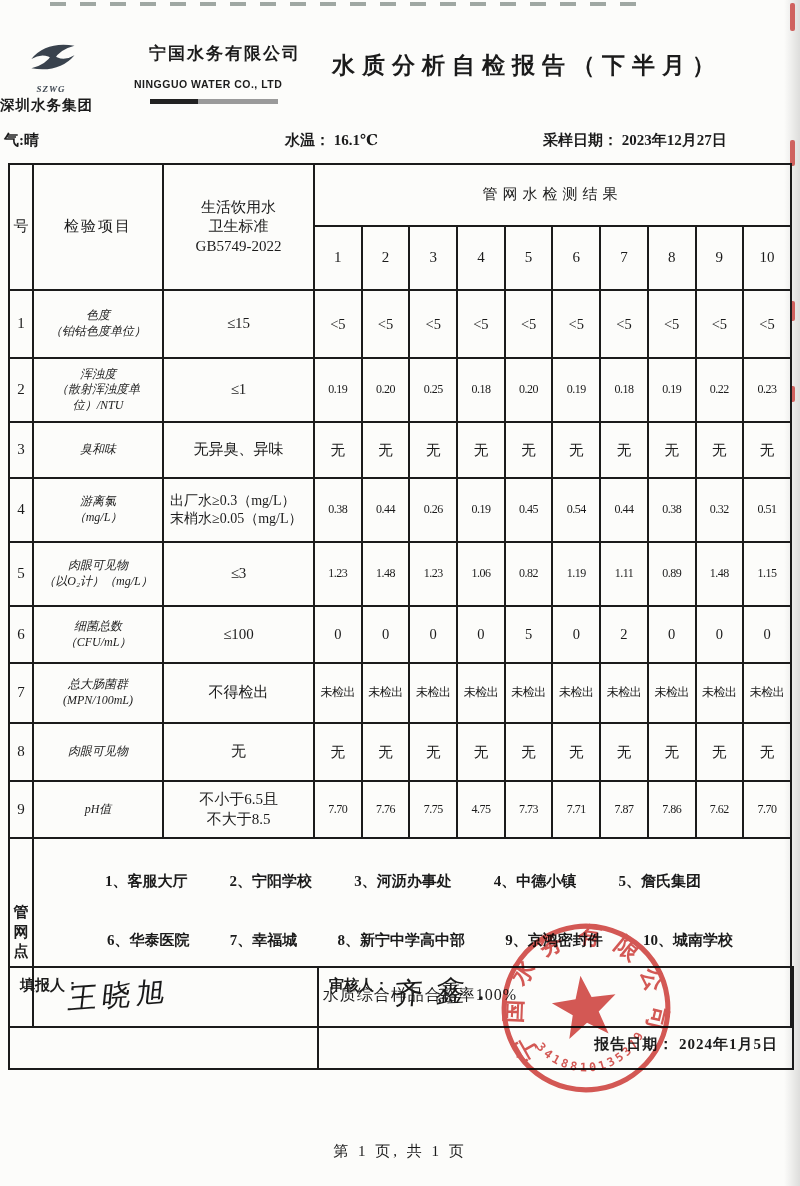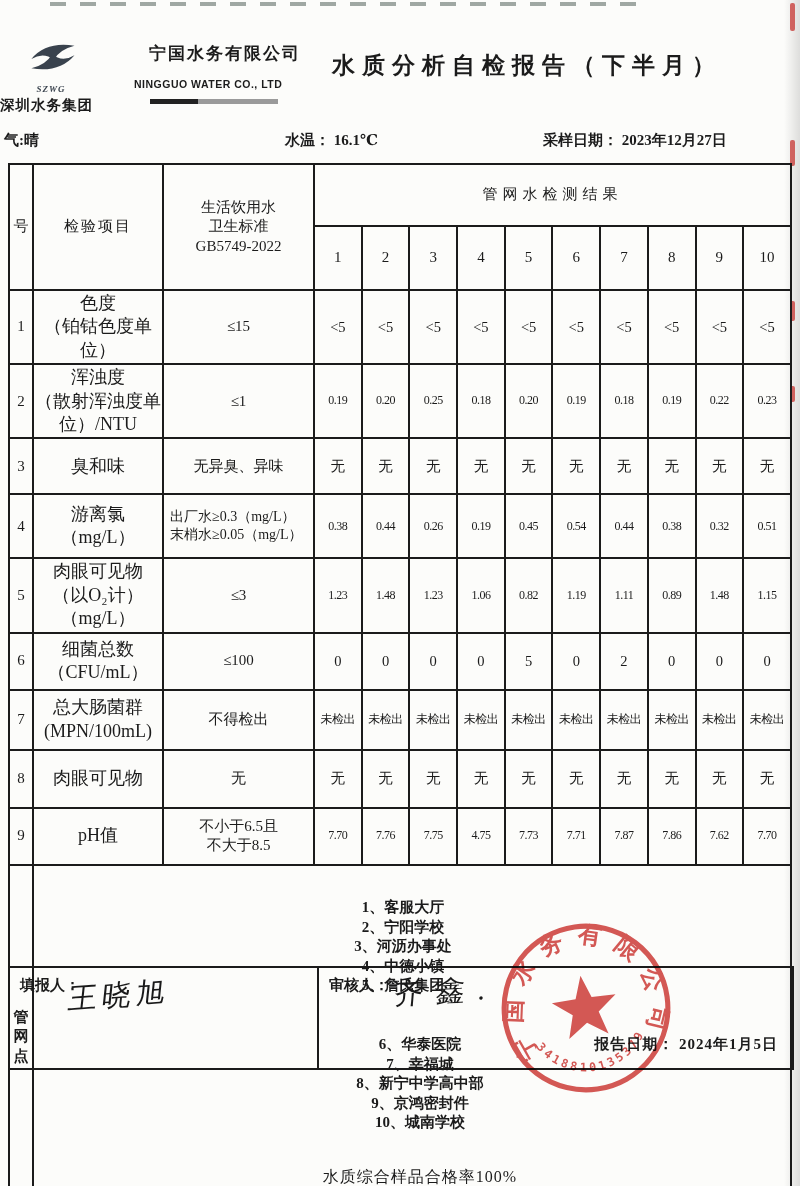--- a/index.html
+++ b/index.html
@@ -40,35 +40,35 @@
   table.results td{border:2px solid #1b1b1b;text-align:center;vertical-align:middle;
     font-size:15px;line-height:1.3;padding:1px;white-space:pre-line;overflow:hidden;}
   .hrow1{height:62px;}
   .hrow2{height:64px;}
   .c-no{font-size:15px;}
   .c-item{font-size:16px;letter-spacing:2px;}
   .c-std{font-size:15px;}
   .c-group{font-size:16px;letter-spacing:5px;}
   #tbody td.value-cell{font-size:14.5px;}
   #tbody td.value-cell.small{font-size:12px;letter-spacing:-0.5px;}
-  #tbody td.item-cell{font-size:18px;}
+  #tbody td.item-cell{font-size:12px;font-style:italic;}
   #tbody td.standard-cell.left-std{text-align:left;font-size:14px;padding-left:6px;}
   #tbody tr:nth-child(1){height:68px;}
   #tbody tr:nth-child(2){height:64px;}
   #tbody tr:nth-child(3){height:56px;}
   #tbody tr:nth-child(4){height:64px;}
   #tbody tr:nth-child(5){height:64px;}
   #tbody tr:nth-child(6){height:57px;}
   #tbody tr:nth-child(7){height:60px;}
   #tbody tr:nth-child(8){height:58px;}
   #tbody tr:nth-child(9){height:57px;}
   .netrow{height:118px;}
   .net-label{font-weight:bold;font-size:15px;line-height:1.7;word-break:break-all;padding:0 2px;}
   .net-content{vertical-align:top;}
-  .net-line{display:flex;justify-content:space-between;font-size:15px;font-weight:bold;flex-direction:column;}
+  .net-line{display:flex;justify-content:space-between;font-size:15px;font-weight:bold;}
   .net-line1{padding:12px 88px 0 70px;}
   .net-line2{padding:20px 56px 0 72px;}
   .pass-rate{margin-top:15px;text-align:center;font-size:16px;font-weight:normal;letter-spacing:1px;padding-left:16px;}
 
   
   .sigbox{position:absolute;left:8px;top:966px;width:782px;height:100px;
     border:2px solid #1b1b1b;display:flex;}
   .sig-cell{position:relative;}
   .sig-left{width:307px;border-right:2px solid #1b1b1b;}
   .sig-right{flex:1;}
@@ -335,13 +335,14 @@
     <path id="stampArcTop" d="M 34.4,122.1 A 63,63 0 1 1 137.6,122.1" fill="none"></path>
     <path id="stampArcBottom" d="M 32.3,117 A 62,62 0 0 0 139.7,117" fill="none"></path>
     <text class="stamp-text" text-anchor="middle">
       <textPath href="#stampArcTop" startOffset="50%">宁国水务有限公司</textPath>
     </text>
     <text class="stamp-num" text-anchor="middle">
       <textPath href="#stampArcBottom" startOffset="50%">3418810135379</textPath>
     </text>
   </svg>
 
+  <div class="footer">第 1 页, 共 1 页</div>
 </div>
 
 </body></html>

